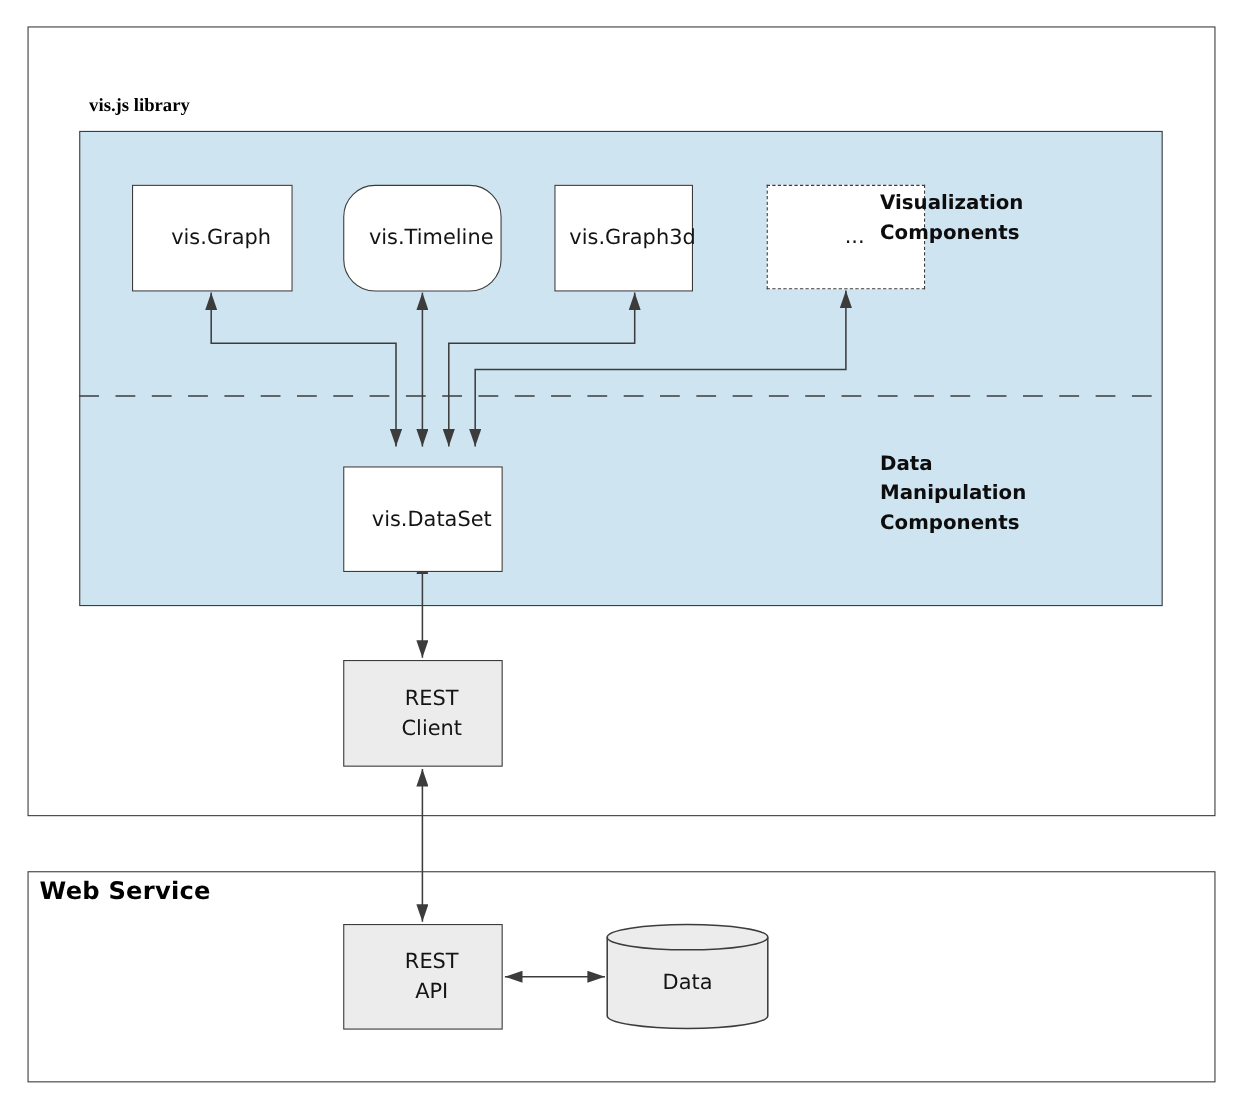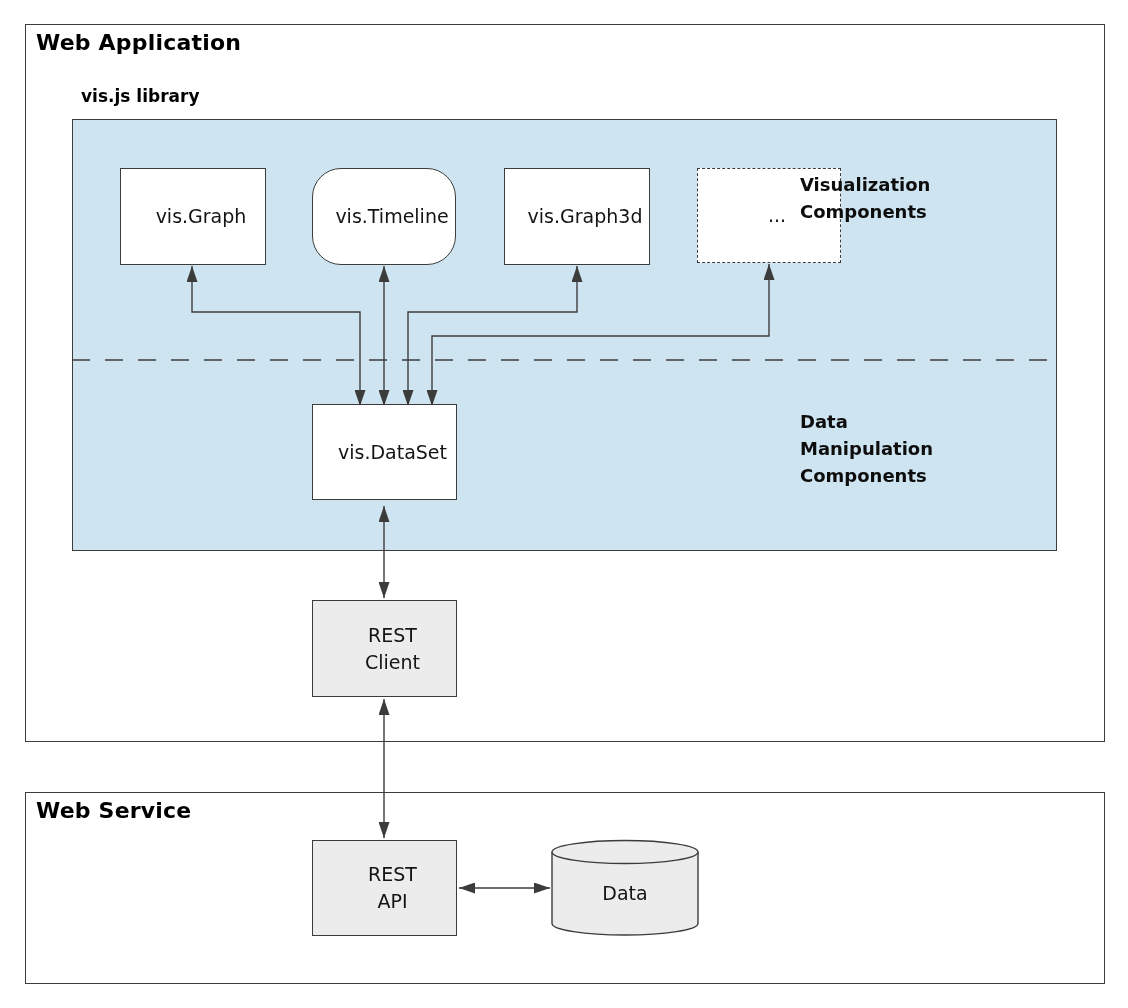--- a/index.html
+++ b/index.html
@@ -75,23 +75,22 @@
     z-index: 2;
     pointer-events: none;
   }
 </style>
 </head>
 <body>
 
 <div id="canvas">
 
   <div class="abs panel" style="left:25px; top:24px; width:1080px; height:718px;"></div>
-  <div class="abs big-title" style="left:36px; top:30px;">Web Application</div>
 
-  <div class="abs lib-title" style="left:81px; top:86px;">vis.js library</div>
+  <div class="abs lib-title" style="left:81px; top:86px;font-family:Liberation Serif, serif;">vis.js library</div>
   <div class="abs library-panel" style="left:72px; top:119px; width:985px; height:432px; z-index:1;"></div>
 
   <svg id="wires" xmlns="http://www.w3.org/2000/svg">
     <defs>
       <marker id="arrow" markerUnits="userSpaceOnUse" markerWidth="16" markerHeight="11" viewBox="0 0 16 11" refX="16" refY="5.5" orient="auto-start-reverse">
         <path d="M0,0 L16,5.5 L0,11 Z" fill="#3c3c3c"></path>
       </marker>
     </defs>
 
     <line x1="72" y1="360" x2="1056" y2="360" stroke="#3c3c3c" stroke-width="1.4" stroke-dasharray="18,15"></line>
@@ -115,34 +114,34 @@
       <ellipse cx="625" cy="852" rx="73" ry="11.5" fill="#ececec" stroke="#3c3c3c" stroke-width="1.4"></ellipse>
     </g>
   </svg>
 
   <div class="abs node" style="left:120px; top:168px; width:146px; height:97px;">
     <span>vis.Graph</span>
   </div>
   <div class="abs node" style="left:312px; top:168px; width:144px; height:97px;border-radius:29px;">
     <span>vis.Timeline</span>
   </div>
-  <div class="abs node" style="left:504px; top:168px; width:146px; height:97px;">
+  <div class="abs node" style="left:504px; top:168px; width:126px; height:97px;">
     <span>vis.Graph3d</span>
   </div>
   <div class="abs node dashed" style="left:697px; top:168px; width:144px; height:95px;">
     <span>...</span>
   </div>
 
   <div class="abs side-label" style="right:108px; top:171px; width:220px;">Visualization
 Components</div>
   <div class="abs side-label" style="right:108px; top:408px; width:220px;">Data
 Manipulation
 Components</div>
 
-  <div class="abs node" style="left:312px; top:404px; width:145px; height:96px;">
+  <div class="abs node" style="left:312px; top:424px; width:145px; height:96px;">
     <span>vis.DataSet</span>
   </div>
 
   <div class="abs node gray" style="left:312px; top:600px; width:145px; height:97px;">
     <span class="prelabel">REST
 Client</span>
   </div>
 
   <div class="abs panel" style="left:25px; top:792px; width:1080px; height:192px;"></div>
   <div class="abs big-title" style="left:36px; top:798px;">Web Service</div>

